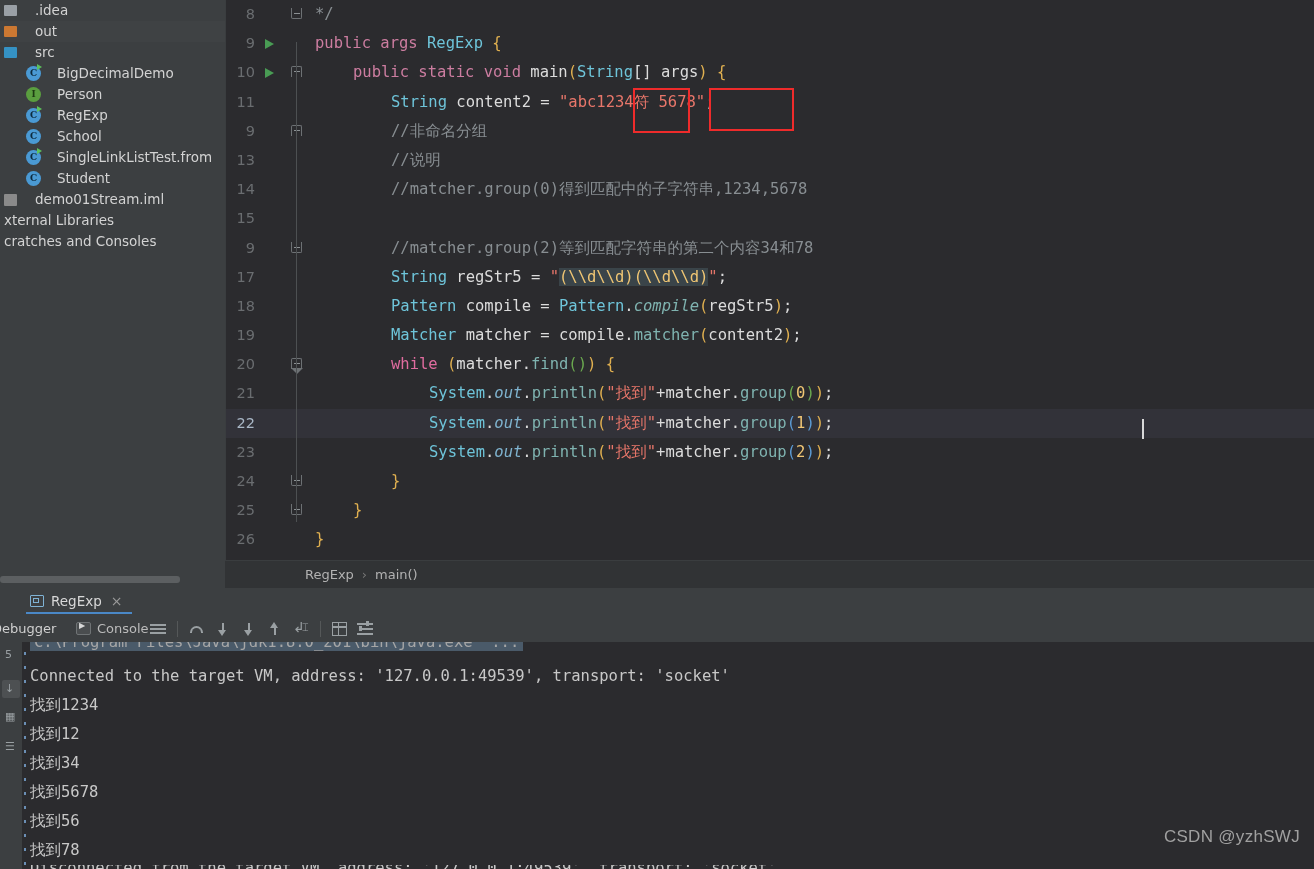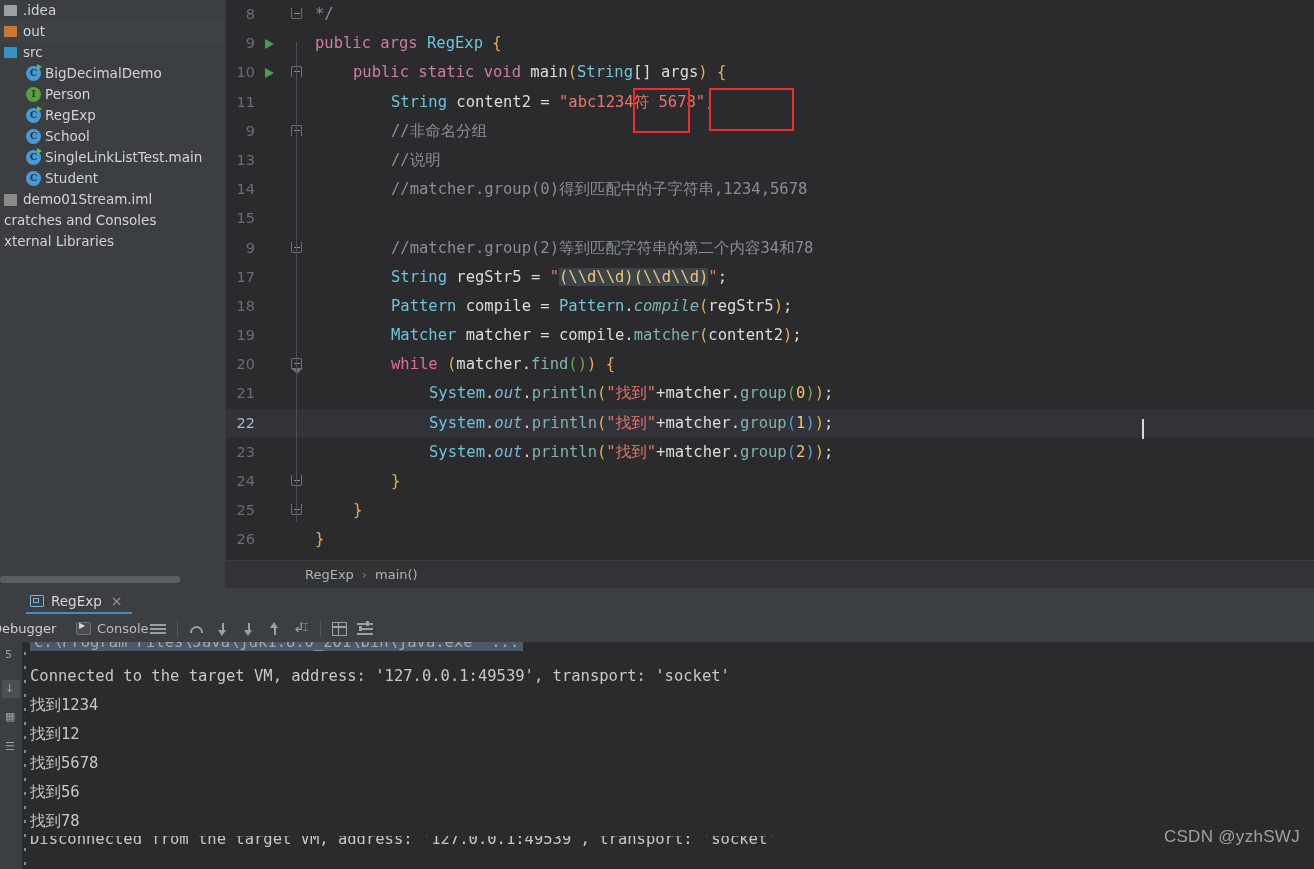--- a/index.html
+++ b/index.html
@@ -28,21 +28,21 @@
     height: 21px; line-height: 21px;
     display: flex; align-items: center;
     white-space: nowrap;
     color: #d3d3d3;
     font-size: 13.5px;
     padding-left: 0px;
   }
   .tree-row.sel { background: #3f4244; }
   .tree-row.indent0 { padding-left: 4px; }
   .tree-row.indent1 { padding-left: 26px; }
-  .tree-label { margin-left: 4px; }
+  .tree-label { margin-left: 16px; }
 
   
   .ic { width: 15px; height: 15px; flex: 0 0 15px; position: relative; display:inline-block; }
   .ic-folder-idea { background:#9aa0a6; border-radius:1px; width:13px;height:11px; margin-top:2px;}
   .ic-folder-out  { background:#cc7832; border-radius:1px; width:13px;height:11px; margin-top:2px;}
   .ic-folder-src  { background:#3592c4; border-radius:1px; width:13px;height:11px; margin-top:2px;}
   .ic-iml { width:13px;height:12px; background:#8a8a8a; border-radius:1px; margin-top:2px;}
 
   .ic-class, .ic-iface {
     width: 15px; height: 15px; border-radius: 50%;
@@ -375,41 +375,41 @@
           <span class="ic">
             <span class="ic-class">C</span>
           </span>
           <span class="tree-label">School</span>
         </div>
         <div class="tree-row indent1">
           <span class="ic">
             <span class="ic-class">C</span>
             <span class="runbadge"></span>
           </span>
-          <span class="tree-label">SingleLinkListTest.main</span>
+          <span class="tree-label">SingleLinkListTest.from</span>
         </div>
         <div class="tree-row indent1">
           <span class="ic">
             <span class="ic-class">C</span>
           </span>
           <span class="tree-label">Student</span>
         </div>
         <div class="tree-row indent0">
           <span class="ic">
             <span class="ic-iml" style="display: block;"></span>
           </span>
           <span class="tree-label">demo01Stream.iml</span>
+        </div>
+        <div class="tree-row indent0">
+          <span class="ic" style="width: 0px; flex-basis: 0px;"></span>
+          <span class="tree-label" style="margin-left: 0px;">xternal Libraries</span>
         </div>
         <div class="tree-row indent0">
           <span class="ic" style="width: 0px; flex-basis: 0px;"></span>
           <span class="tree-label" style="margin-left: 0px;">cratches and Consoles</span>
-        </div>
-        <div class="tree-row indent0">
-          <span class="ic" style="width: 0px; flex-basis: 0px;"></span>
-          <span class="tree-label" style="margin-left: 0px;">xternal Libraries</span>
         </div>
       </div>
     <div class="side-scroll">
       <div class="thumb"></div>
     </div>
   </div>
 
   <div class="editor">
     <div class="code-area" id="code-root">
         <div class="line"><span class="lnum">8</span><span class="fold close"><i style="top: 5px;"></i></span><span class="ltext" style="left: 90px;"><span class="cmt">*/</span></span></div>
@@ -528,20 +528,21 @@
           <span class="con-stripe" style="top: 206px;"></span>
           <span class="con-stripe" style="top: 220px;"></span>
         </div>
       <div class="con-first-wrap">
         <span class="con-first">C:\Program Files\Java\jdk1.8.0_201\bin\java.exe  ...</span>
       </div>
       <div id="console-root">
           <div class="con-line">Connected to the target VM, address: '127.0.0.1:49539', transport: 'socket'</div>
           <div class="con-line">找到1234</div>
           <div class="con-line">找到12</div>
+          <div class="con-line">找到34</div>
           <div class="con-line">找到5678</div>
           <div class="con-line">找到56</div>
           <div class="con-line">找到78</div>
         </div>
       <div class="con-last-wrap">
         <span class="con-last">Disconnected from the target VM, address: '127.0.0.1:49539', transport: 'socket'</span>
       </div>
     </div>
 
     <div class="watermark">CSDN @yzhSWJ</div>

